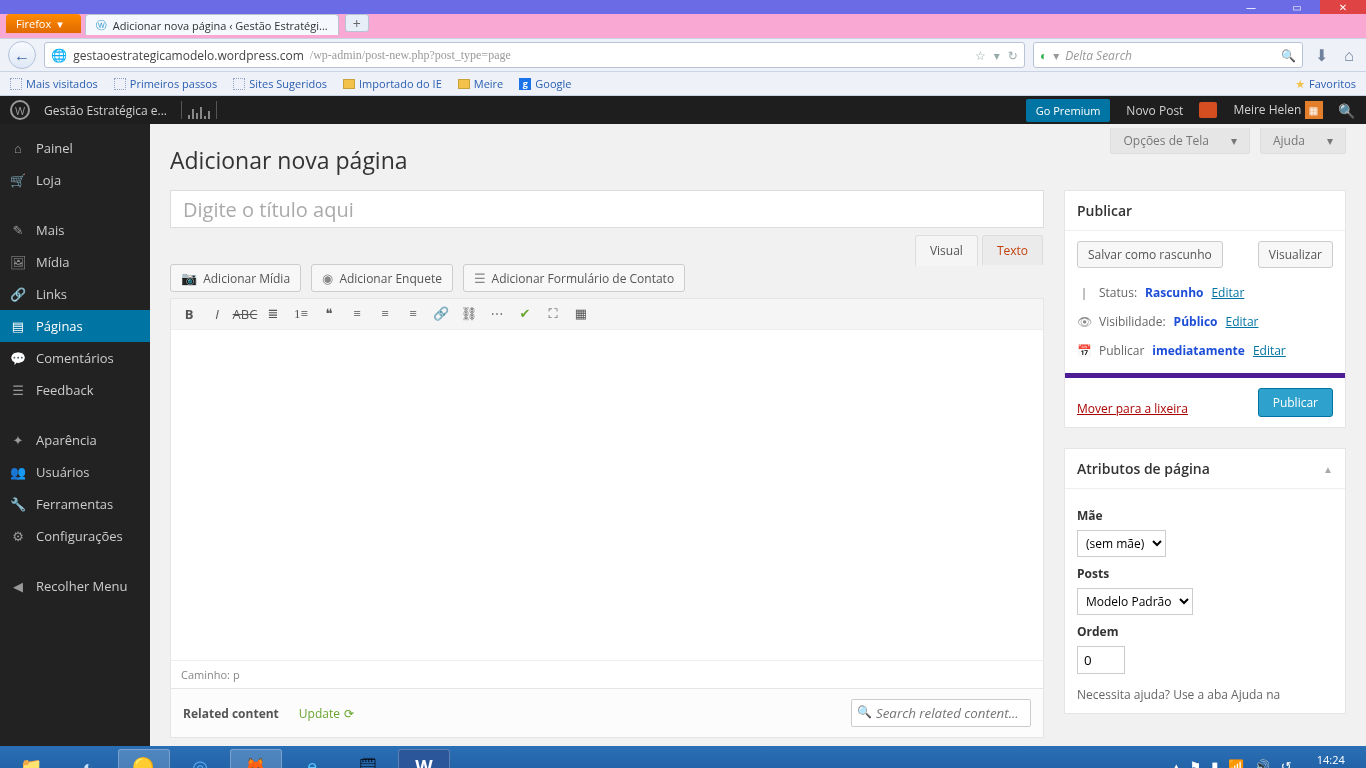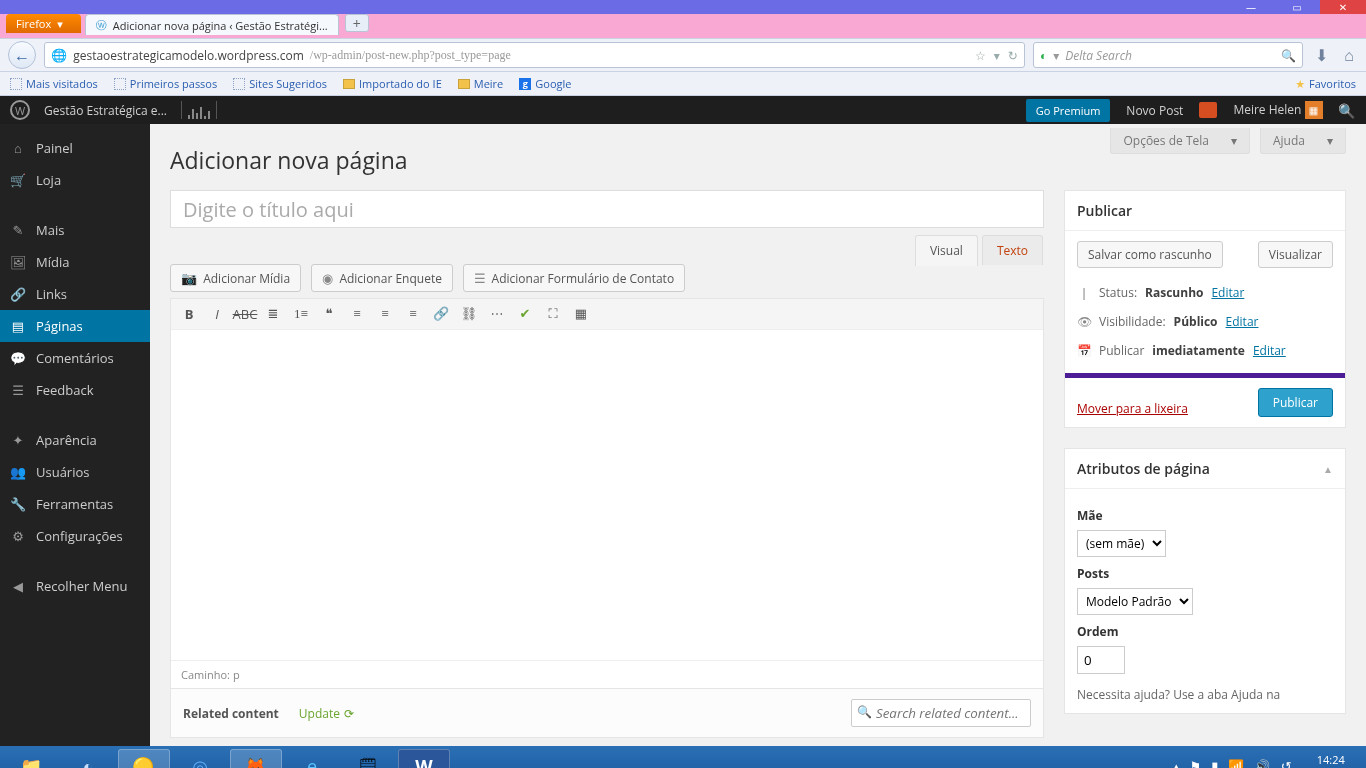--- a/index.html
+++ b/index.html
@@ -95,21 +95,21 @@
 .related .search-wrap .mag { position:absolute; left:6px; top:4px; color:#888;}
 
 
 .box { background:#fff; border:1px solid #e5e5e5; margin-bottom:20px;}
 .box h3 { font-size:14px; font-weight:600; padding:10px 12px; border-bottom:1px solid #eee; color:#333; display:flex; align-items:center;}
 .box h3 .tog { margin-left:auto; color:#aaa; font-size:10px;}
 .box .inner { padding:10px 12px; font-size:12px; color:#555;}
 .pub-row { display:flex; justify-content:space-between; margin-bottom:10px;}
 .misc { display:flex; align-items:center; gap:8px; padding:6px 0; color:#666;}
 .misc .mi { color:#888; width:14px; text-align:center;}
-.misc b { color:#404040;text-align:center;}
+.misc b { color:#1d4ed8;text-align:center;}
 .misc a { color:#0074a2; text-decoration:underline; cursor:pointer;}
 .pub-foot { border-top:5px solid #4c1d95; margin:8px -12px -10px; padding:10px 12px; display:flex; justify-content:space-between; align-items:flex-end;}
 .trash { color:#a00; text-decoration:underline; cursor:pointer;}
 .btn-primary { background:#2ea2cc; color:#fff; border:1px solid #0074a2; border-radius:3px; padding:5px 14px; font-size:12px; cursor:pointer;}
 .field-label { font-weight:bold; margin:8px 0 6px; color:#333;}
 select.attr { border:1px solid #ccc; background:#fff; padding:3px 4px; font-size:12px;}
 input.order { width:48px; border:1px solid #ccc; padding:4px 6px;}
 .help-txt { margin-top:12px; color:#666;}
 
 

